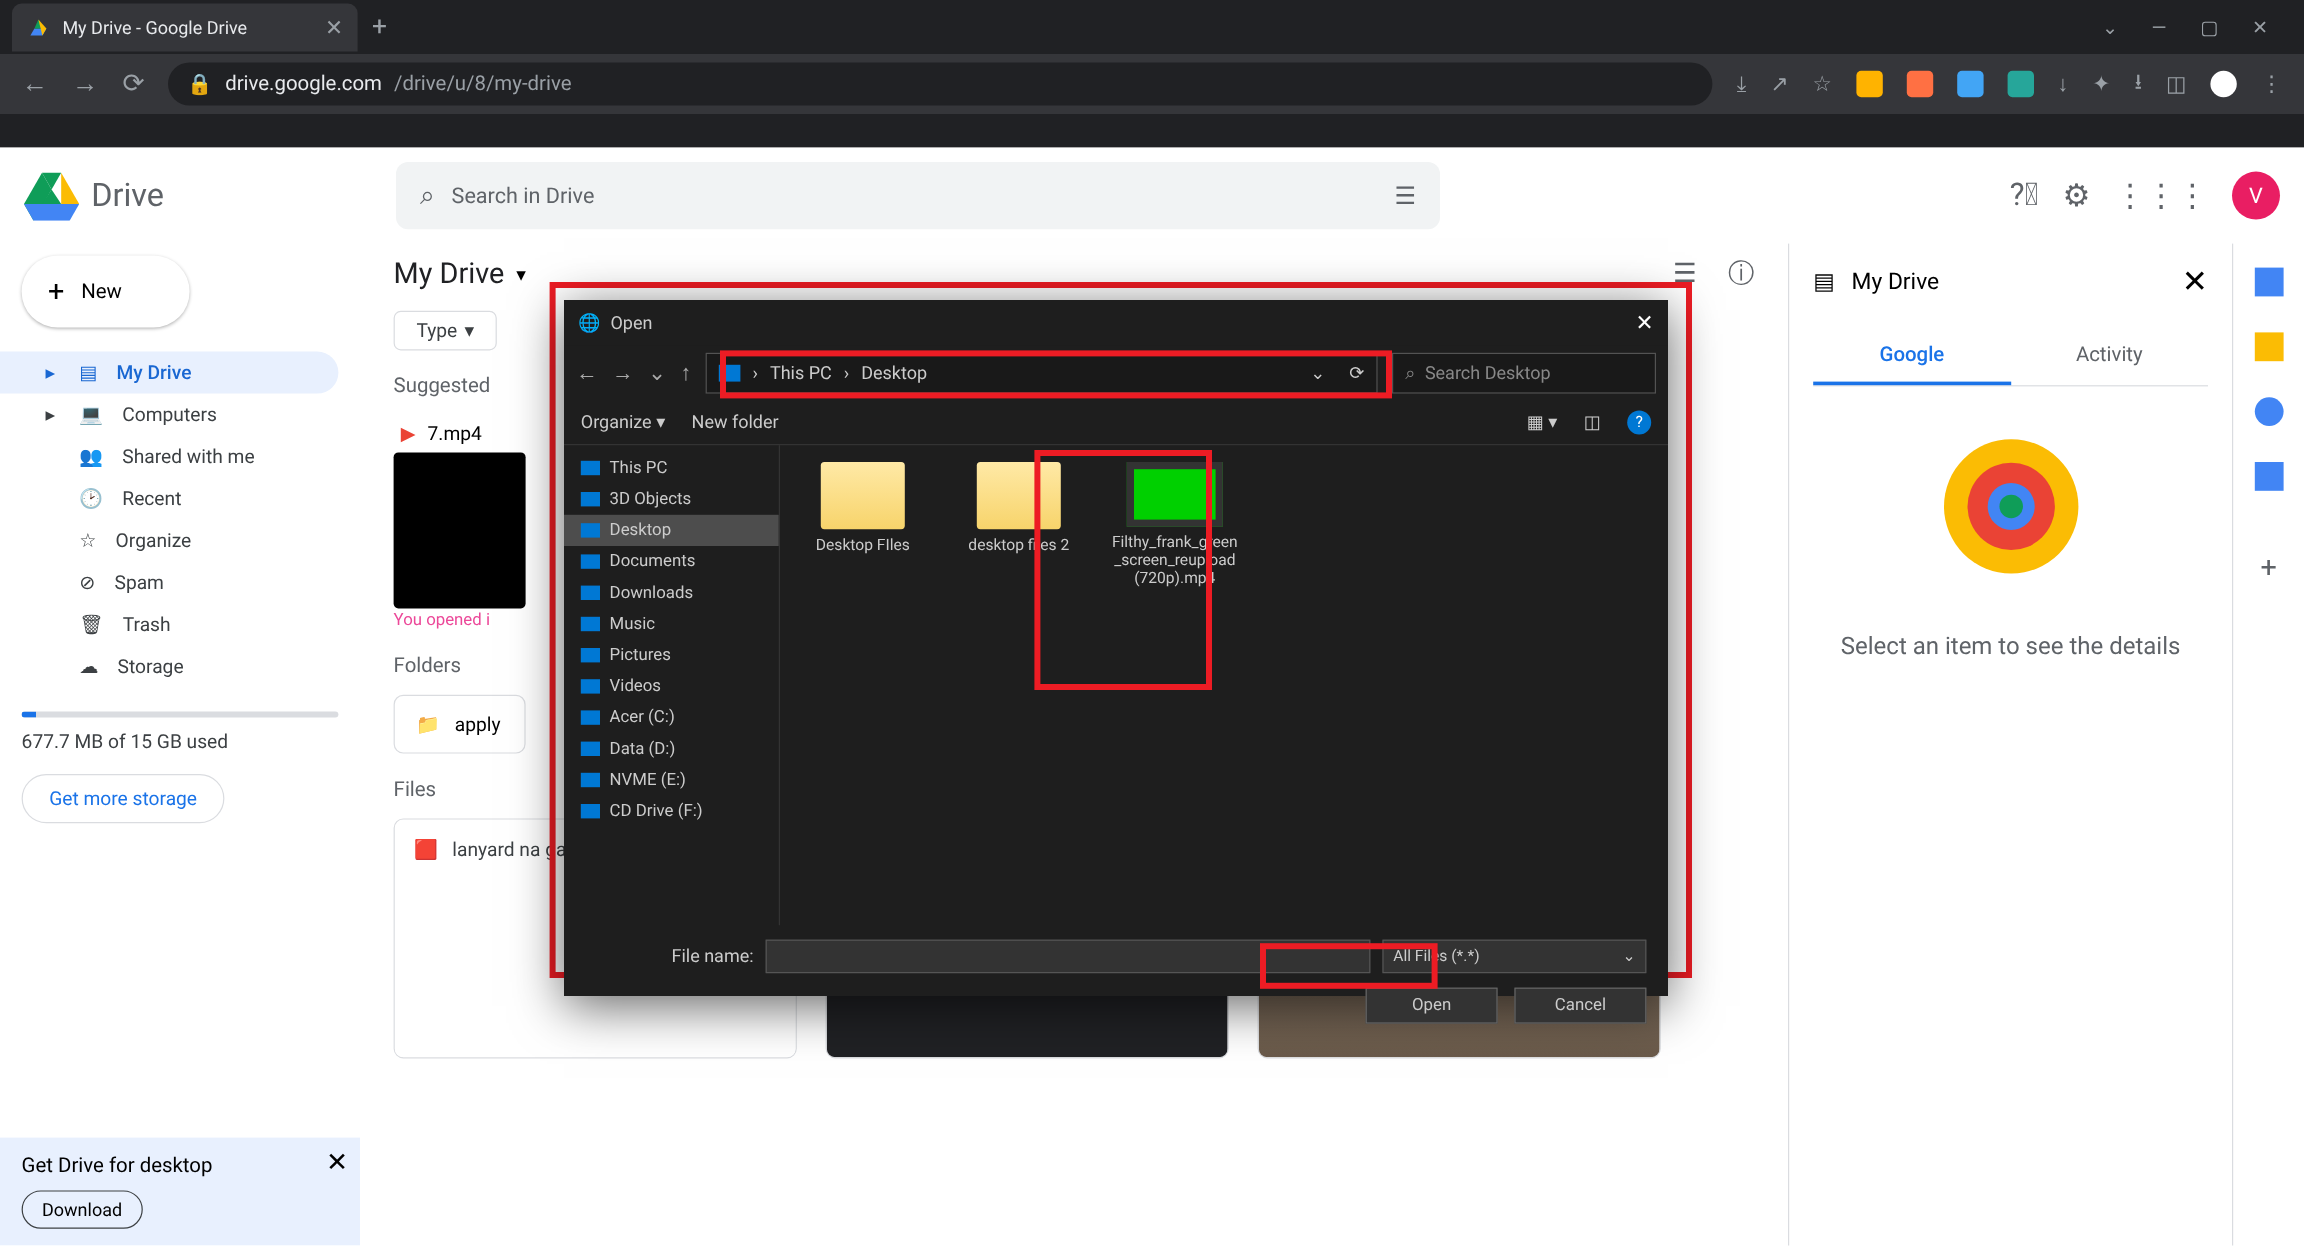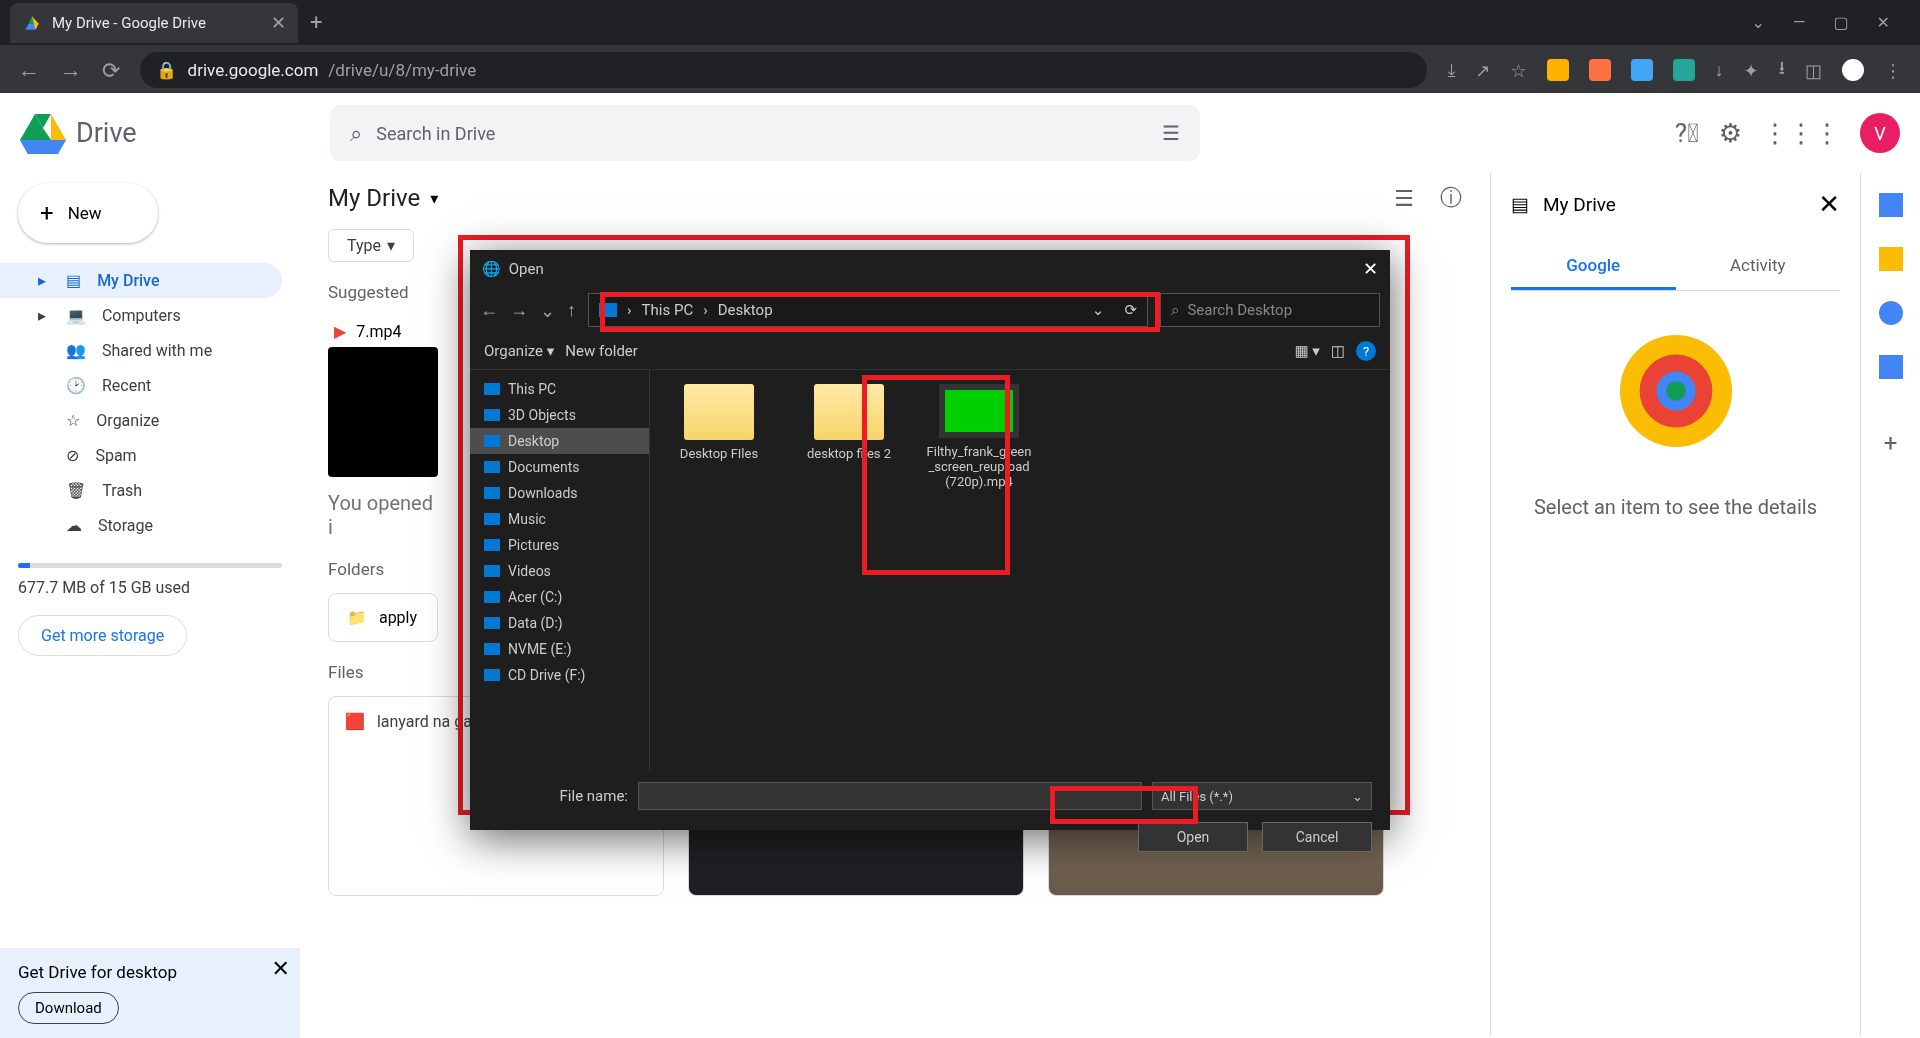--- a/index.html
+++ b/index.html
@@ -1,19 +1,19 @@
 <!DOCTYPE html>
 <html><head>
 <meta charset="utf-8">
 <style>
 * { margin: 0; padding: 0; box-sizing: border-box; font-family: -apple-system, BlinkMacSystemFont, "Segoe UI", Roboto, Arial, sans-serif; }
 body { width: 1920px; height: 1038px; background: #fff; overflow: hidden; position: relative; }
 
 
-.browser-chrome { background: #202124; height: 93px; }
+.browser-chrome { background: #202124; height: 123px; }
 .tab-bar { height: 45px; display: flex; align-items: center; padding: 0 10px; }
 .tab { background: #35363a; color: #e8eaed; height: 40px; width: 288px; display: flex; align-items: center; padding: 0 12px; border-radius: 8px 8px 0 0; font-size: 15px; gap: 10px; }
 .tab-favicon { width: 20px; height: 20px; }
 .tab-close { margin-left: auto; color: #9aa0a6; font-size: 18px; cursor: pointer; }
 .new-tab { color: #9aa0a6; font-size: 22px; margin-left: 12px; cursor: pointer; }
 .window-controls { margin-left: auto; display: flex; gap: 28px; color: #9aa0a6; font-size: 16px; padding-right: 20px; }
 .addr-bar { height: 50px; background: #35363a; display: flex; align-items: center; padding: 0 18px; gap: 20px; }
 .nav-btn { color: #9aa0a6; font-size: 22px; cursor: pointer; }
 .url-box { flex: 1; background: #202124; border-radius: 24px; height: 36px; display: flex; align-items: center; padding: 0 16px; color: #9aa0a6; gap: 10px; font-size: 17px; }
 .url-domain { color: #e8eaed; }
@@ -73,21 +73,21 @@
 
 
 .red-outline { position: absolute; border: 5px solid #ed1c24; }
 .dlg { position: absolute; left: 470px; top: 250px; width: 920px; height: 580px; background: #1e1e1e; color: #ccc; font-size: 15px; box-shadow: 0 8px 40px rgba(0,0,0,.6); }
 .dlg-title { display: flex; align-items: center; padding: 8px 12px; background: #1e1e1e; }
 .dlg-close { margin-left: auto; color: #fff; font-size: 18px; cursor: pointer; }
 .dlg-nav { display: flex; align-items: center; padding: 6px 10px; gap: 12px; }
 .dlg-arrow { color: #aaa; font-size: 18px; cursor: pointer; }
 .dlg-path { flex: 1; background: #191919; border: 1px solid #535353; height: 34px; display: flex; align-items: center; padding: 0 10px; gap: 10px; }
 .dlg-search { width: 220px; background: #191919; border: 1px solid #535353; height: 34px; display: flex; align-items: center; padding: 0 10px; gap: 8px; color: #888; }
-.dlg-toolbar { display: flex; align-items: center; padding: 8px 14px; gap: 11px; border-bottom: 1px solid #333; }
+.dlg-toolbar { display: flex; align-items: center; padding: 8px 14px; gap: 22px; border-bottom: 1px solid #333; }
 .dlg-body { display: flex; height: 400px; }
 .dlg-tree { width: 180px; border-right: 1px solid #333; padding: 6px 0; overflow: hidden; }
 .tree-item { display: flex; align-items: center; gap: 8px; padding: 5px 14px; cursor: pointer; font-size: 14px; }
 .tree-item.sel { background: #4d4d4d; }
 .dlg-files { flex: 1; padding: 14px; display: flex; gap: 20px; align-items: flex-start; }
 .dlg-file { width: 110px; text-align: center; font-size: 13px; cursor: pointer; }
 .dlg-folder-icon { width: 70px; height: 56px; background: linear-gradient(#ffe9a6,#f7d46b); border-radius: 3px; margin: 0 auto 6px; position: relative; }
 .dlg-video-thumb { width: 80px; height: 54px; background: #00d000; border: 6px solid #333; margin: 0 auto 6px; }
 .dlg-footer { padding: 12px 18px; }
 .dlg-fname { display: flex; align-items: center; gap: 10px; }
@@ -245,21 +245,21 @@
       <span>Type</span>
       <span>▾</span>
     </div>
     <div class="section-label">Suggested</div>
     <div class="suggested-card">
       <div class="card-top">
           <span style="color:#ea4335">▶</span>
           <span>7.mp4</span>
         </div>
       <div class="card-preview"></div>
-      <div style="font-size:20px;color:#737373;margin-top:14px">You opened i</div>
+      <div style="font-size:14px;color:#ec4899;margin-top:2px">You opened i</div>
     </div>
     <div class="section-label">Folders</div>
     <div class="folder-chip">
       <span style="color:#5f6368">📁</span>
       <span>apply</span>
     </div>
     <div class="section-label">Files</div>
     <div class="files-row" id="files-row">
         <div class="file-card">
           <div class="file-head">

